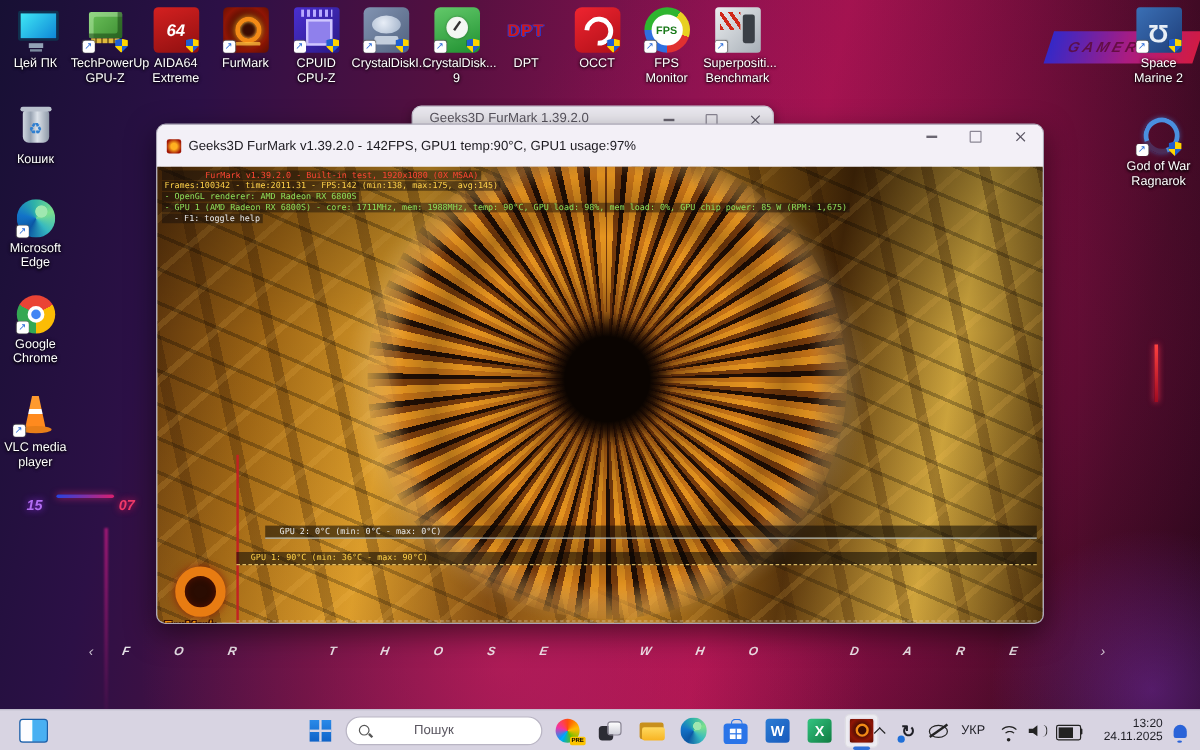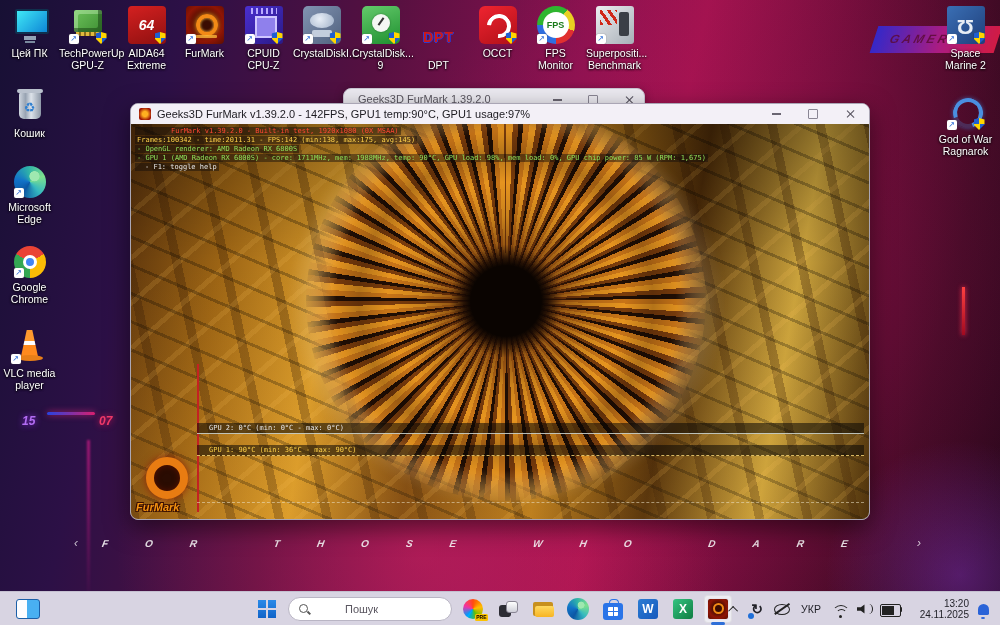--- a/index.html
+++ b/index.html
@@ -126,21 +126,21 @@
   .winbtn{position:relative;width:14px;height:14px;display:flex;align-items:center;justify-content:center;cursor:pointer;}
   .glyph-min{width:9px;height:1.5px;background:#6a6672;}
   .glyph-max{width:8px;height:8px;border:1.2px solid #8a8694;border-radius:1px;}
   .glyph-close{position:relative;width:10px;height:10px;}
   .glyph-close::before,.glyph-close::after{content:"";position:absolute;left:4.5px;top:0;width:1.4px;height:10px;background:#55515e;}
   .glyph-close::before{transform:rotate(45deg);} .glyph-close::after{transform:rotate(-45deg);}
 
   
   #fm-window{position:absolute;left:130px;top:103px;width:740px;height:417px;border-radius:8px;
     overflow:hidden;box-shadow:0 8px 24px rgba(0,0,0,.5);background:#f3f0f7;border:1px solid #aaa6b5;box-sizing:border-box;}
-  #fm-titlebar{position:relative;height:20px;background:#f3f0f7;display:flex;align-items:center;}
+  #fm-titlebar{position:relative;height:35px;background:#f3f0f7;display:flex;align-items:center;}
   #fm-app-icon{width:12px;height:12px;margin:0 6px 0 8px;border-radius:2px;flex:none;
     background:radial-gradient(circle at 50% 50%,#ffb020 0 30%,#a01505 75%);}
   #fm-title{font-size:11px;color:#1c1a20;white-space:nowrap;}
   #fm-controls{position:absolute;right:6px;top:0;height:20px;display:flex;gap:23px;align-items:center;padding-right:6px;}
 
   #fm-render{position:relative;width:100%;height:397px;overflow:hidden;
     background:
       linear-gradient(to bottom,rgba(0,0,0,.28),transparent 35%,rgba(255,180,60,.10)),
       repeating-linear-gradient(23deg,rgba(0,0,0,.25) 0 3px,transparent 3px 26px),
       repeating-linear-gradient(-41deg,rgba(255,196,90,.14) 0 5px,transparent 5px 34px),
@@ -156,21 +156,21 @@
     -webkit-mask:radial-gradient(circle,#000 0 60%,transparent 73%);
     mask:radial-gradient(circle,#000 0 60%,transparent 73%);}
 
   #osd{position:absolute;left:4px;top:3px;font-family:"DejaVu Sans Mono",monospace;font-size:7px;line-height:8px;white-space:nowrap;}
   #osd .ln{display:table;background:rgba(15,12,10,.45);padding:0 2px;margin-bottom:1px;}
 
   #temp-graph{position:absolute;left:0;top:0;width:100%;height:100%;pointer-events:none;}
   #tg-axis{position:absolute;left:66px;top:240px;width:1.5px;height:148px;background:#c32222;}
   .tg-band{position:absolute;left:66px;right:5px;height:11px;background:rgba(10,8,6,.55);
     font-family:"DejaVu Sans Mono",monospace;font-size:7px;line-height:11px;padding-left:12px;box-sizing:border-box;white-space:nowrap;}
-  #tg-gpu2{top:299px;color:#e8e8e8;border-bottom:1px solid rgba(220,230,225,.8);}
+  #tg-gpu2{top:299px;color:#e8e8e8;border-bottom:1px solid rgba(220,230,225,.8);margin-left:24px;}
   #tg-gpu1{top:321px;color:#ffd24a;border-bottom:1px dashed rgba(255,220,120,.8);}
   #tg-dash-bottom{position:absolute;left:66px;right:5px;top:378px;border-top:1px dashed rgba(235,225,200,.55);}
 
   #fm-logo{position:absolute;left:5px;top:333px;width:62px;height:60px;}
   #fm-logo .ring{position:absolute;left:10px;top:0;width:26px;height:26px;border-radius:50%;
     border:8px solid #e87c12;box-shadow:0 0 8px rgba(140,30,5,.9),inset 0 0 6px #5a1202;background:#2a0c02;}
   #fm-logo .txt{position:absolute;left:0;top:44px;font-size:11px;font-weight:800;font-style:italic;color:#f2920f;
     text-shadow:1px 1px 0 #3a0e02,-1px -1px 0 #3a0e02,1px -1px 0 #3a0e02,-1px 1px 0 #3a0e02;}
 
   
@@ -333,21 +333,21 @@
         </div>
         <div class="lbl">CrystalDiskI...</div>
       </div>
       <div class="dk" style="left: 352px; top: 6px;">
         <div class="art k-cdm">
           <span class="shortcut">↗</span>
           <span class="shield"></span>
         </div>
         <div class="lbl">CrystalDisk... 9</div>
       </div>
-      <div class="dk" style="left: 410px; top: 18px; align-items: center;">
+      <div class="dk" style="left: 410px; top: 6px; align-items: center;">
         <div class="art k-dpt">
           <span class="glyph">DPT</span>
         </div>
         <div class="lbl">DPT</div>
       </div>
       <div class="dk" style="left: 469px; top: 6px;">
         <div class="art k-occt">
           <span class="shield"></span>
         </div>
         <div class="lbl">OCCT</div>

